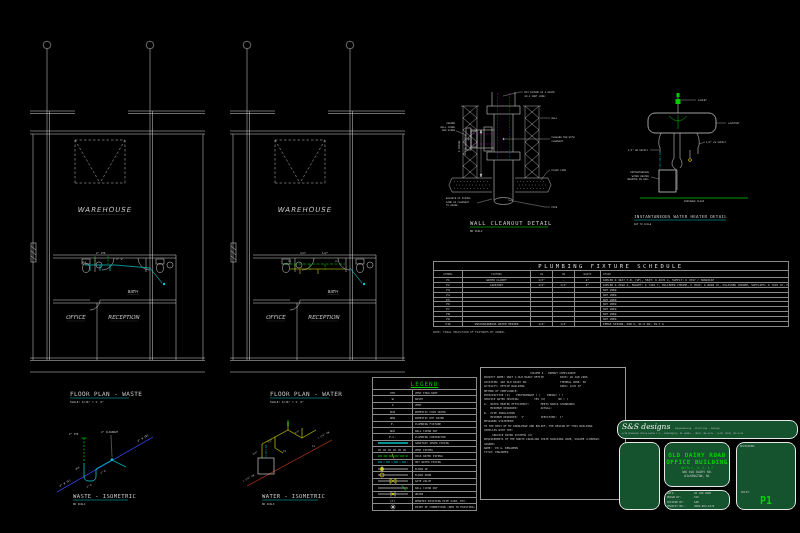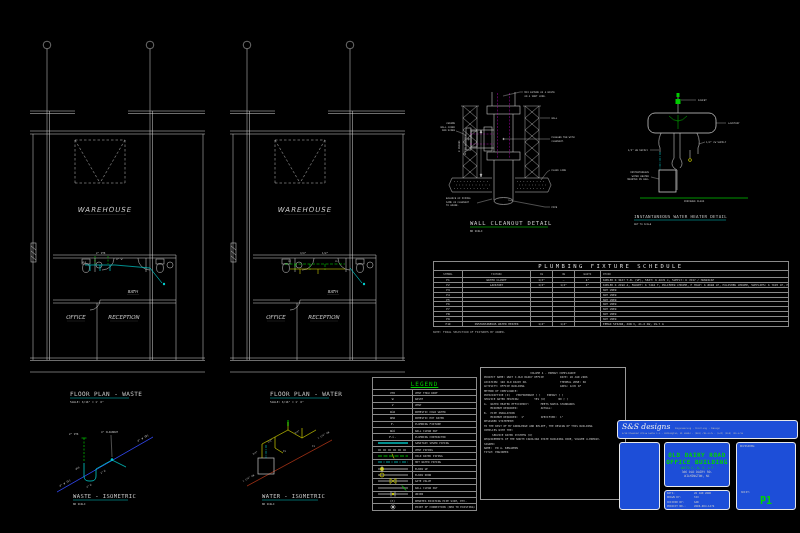--- a/index.html
+++ b/index.html
@@ -27,21 +27,21 @@
   .lrow{display:flex;height:6.35px;border-top:1px solid #8a8a8a}
   .lsym{width:40px;display:flex;align-items:center;justify-content:center;font-size:2.9px;color:#c8c8c8;border-right:1px solid #8a8a8a}
   .ldesc{flex:1;display:flex;align-items:center;padding-left:2px;font-size:2.7px;color:#c8c8c8;white-space:nowrap;overflow:hidden}
 
   
   #energy{position:absolute;left:480px;top:367px;width:146px;height:133px;border:1px solid #9a9a9a;background:#000;padding:3px 3px}
   .eline{font-size:2.7px;line-height:4.4px;color:#c8c8c8;white-space:pre;overflow:hidden}
   .ecen{text-align:center}
 
   
-  .tb{position:absolute;border:1.5px solid #e8e8e8;border-radius:3px;background:#1d4ed8}
+  .tb{position:absolute;border:1.5px solid #e8e8e8;border-radius:8px;background:#14532d}
   #tb-band{left:617px;top:420px;width:181px;height:19px;padding:1px 4px}
   #tb-band .l1{display:flex;align-items:baseline}
   #firm-name{font-family:"DejaVu Serif","Liberation Serif",serif;font-style:italic;font-size:7.5px;color:#eee;white-space:nowrap}
   #firm-tag{font-size:2.4px;color:#bbb;margin-left:5px;white-space:nowrap}
   #firm-addr{font-size:2.2px;color:#bbb;white-space:nowrap;margin-top:0.5px}
   #tb-left{left:619px;top:442px;width:41px;height:68px}
   #tb-proj{left:664px;top:442px;width:66px;height:45px;display:flex;flex-direction:column;align-items:center;justify-content:center;text-align:center}
   .proj-big{font-size:6px;font-weight:bold;letter-spacing:0.5px;color:#00d400;line-height:7.5px;white-space:nowrap}
   .proj-units{font-size:3px;color:#00d400;line-height:4.5px;white-space:nowrap}
   .proj-addr{font-size:3px;color:#ccc;line-height:4px;white-space:nowrap}

